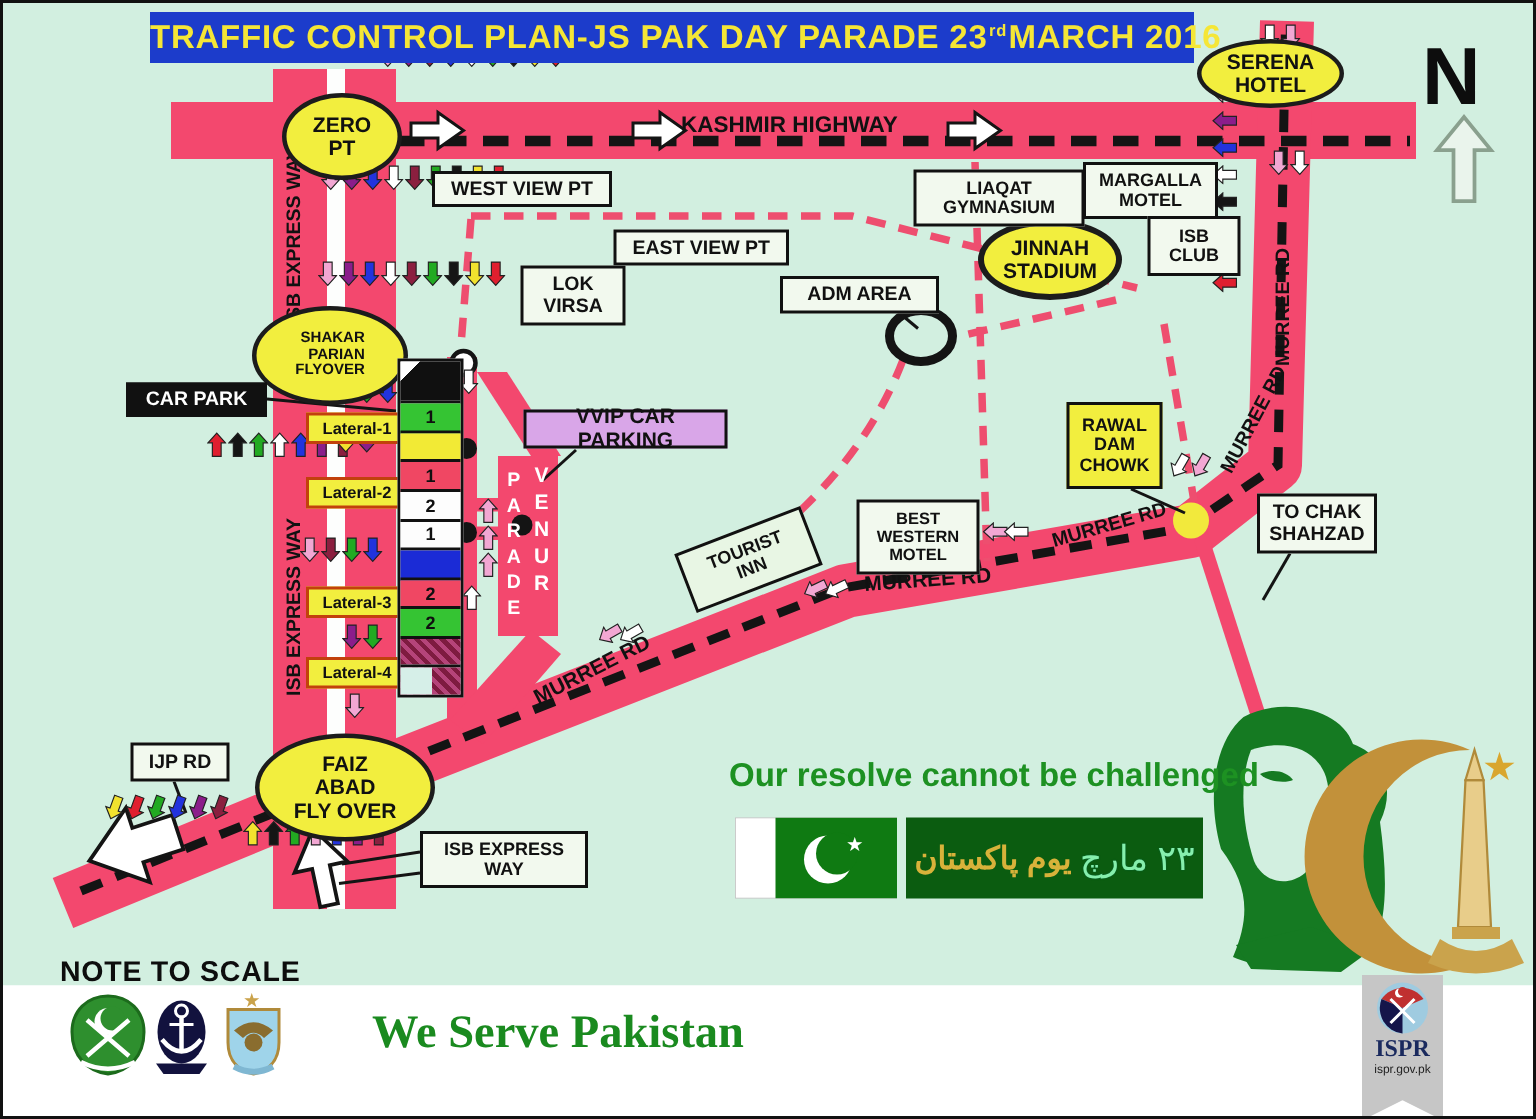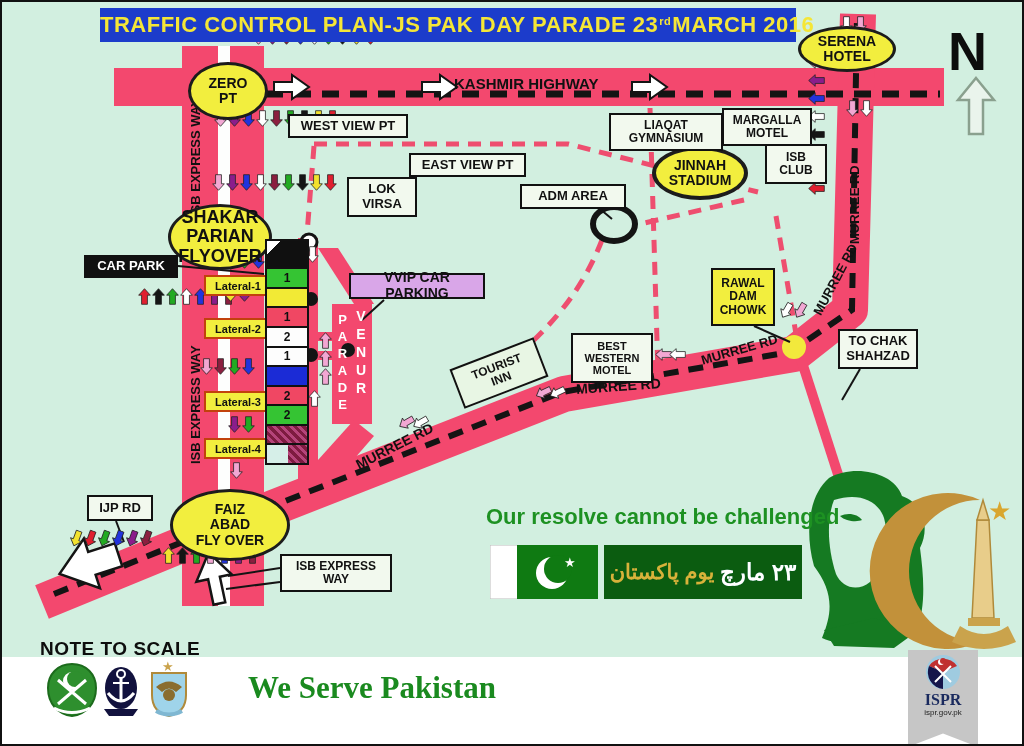--- a/index.html
+++ b/index.html
@@ -26,23 +26,23 @@
   .bg-white{background:#fdfdfd;}
   .bg-blue{background:#1b2bd6;}
   .bg-hatch{background:repeating-linear-gradient(45deg,#7e1b40 0 3px,#b5447a 3px 6px);}
   .bg-split{background:linear-gradient(90deg,#d6efe8 0 52%,rgba(0,0,0,0) 52%),repeating-linear-gradient(45deg,#7e1b40 0 3px,#b5447a 3px 6px);}
   .lat{position:absolute;left:202px;width:64px;height:17px;background:#f2ee3e;border:2px solid #c2410c;color:#111;font-weight:bold;font-size:11px;display:flex;align-items:center;justify-content:center;z-index:4;box-sizing:content-box;}
   .lat::after{content:"";position:absolute;right:-12px;top:50%;transform:translateY(-50%);border-left:10px solid #f2ee3e;border-top:10px solid rgba(0,0,0,0);border-bottom:10px solid rgba(0,0,0,0);filter:drop-shadow(1px 0 0 #111);}
   #note{font-size:19px;font-weight:bold;color:#0d0d0d;z-index:4;letter-spacing:.5px;}
   #resolve{font-size:22px;font-weight:bold;color:#1d9122;z-index:4;}
   #banner{background:#0b5c10;display:flex;align-items:center;justify-content:space-evenly;z-index:4;direction:rtl;}
   #banner .gold{color:#d8b23a;font-weight:bold;font-size:21px;}
-  #banner .grn{color:#ffffff;font-weight:bold;font-size:23px;text-shadow:0 0 1px #064;}
+  #banner .grn{color:#86efac;font-weight:normal;font-size:23px;text-shadow:0 0 1px #064;}
   #weserve{font-family:"Liberation Serif",serif;font-weight:bold;font-size:31px;color:#1a8a1f;z-index:6;}
-  #ribbon{position:absolute;left:906px;top:648px;width:70px;height:97px;background:#c6c6c6;z-index:7;clip-path:polygon(0 0,100% 0,100% 100%,50% 86%,0 100%);display:flex;flex-direction:column;align-items:center;padding-top:4px;box-sizing:border-box;}
+  #ribbon{position:absolute;left:906px;top:648px;width:54px;height:97px;background:#c6c6c6;z-index:7;clip-path:polygon(0 0,100% 0,100% 100%,50% 86%,0 100%);display:flex;flex-direction:column;align-items:center;padding-top:4px;box-sizing:border-box;}
   #ribbon .isprtxt{font-family:"Liberation Serif",serif;font-weight:bold;font-size:16px;color:#1a2a5e;line-height:1;margin-top:2px;}
   #ribbon .ispurl{font-size:8px;color:#222;}
   #footer{position:absolute;left:0;top:655px;width:1024px;height:91px;background:#fff;z-index:2;}
   .logo{position:absolute;z-index:6;}
 </style>
 </head>
 <body>
 
 <div id="stage">
 
@@ -145,21 +145,21 @@
   <div class="lbl roadtxt" style="left:350px;top:436px;font-size:14px;transform:rotate(-27deg);">MURREE RD</div>
   <div class="lbl vup" style="left:333px;top:310px;height:110px;font-size:13px;">PARADE</div>
   <div class="lbl vup" style="left:351px;top:306px;height:116px;font-size:14px;">VENUR</div>
 
   <div class="lbl ell" style="left:186px;top:60px;width:80px;height:58px;font-size:14px;">ZERO
 PT</div>
   <div class="lbl ell" style="left:650px;top:144px;width:96px;height:54px;font-size:14px;border-width:4px;">JINNAH
 STADIUM</div>
   <div class="lbl ell" style="left:796px;top:24px;width:98px;height:46px;font-size:14px;">SERENA
 HOTEL</div>
-  <div class="lbl ell" style="left:166px;top:202px;width:104px;height:66px;font-size:18px;">SHAKAR
+  <div class="lbl ell" style="left:166px;top:202px;width:104px;height:66px;font-size:10px;text-align:right;">SHAKAR
 PARIAN
 FLYOVER</div>
   <div class="lbl ell" style="left:168px;top:487px;width:120px;height:72px;font-size:14px;">FAIZ
 ABAD
 FLY OVER</div>
 
   <div class="lbl box" style="left:286px;top:112px;width:120px;height:24px;font-size:13px;">WEST VIEW PT</div>
   <div class="lbl box" style="left:407px;top:151px;width:117px;height:24px;font-size:13px;">EAST VIEW PT</div>
   <div class="lbl box" style="left:345px;top:175px;width:70px;height:40px;font-size:13px;">LOK
 VIRSA</div>

